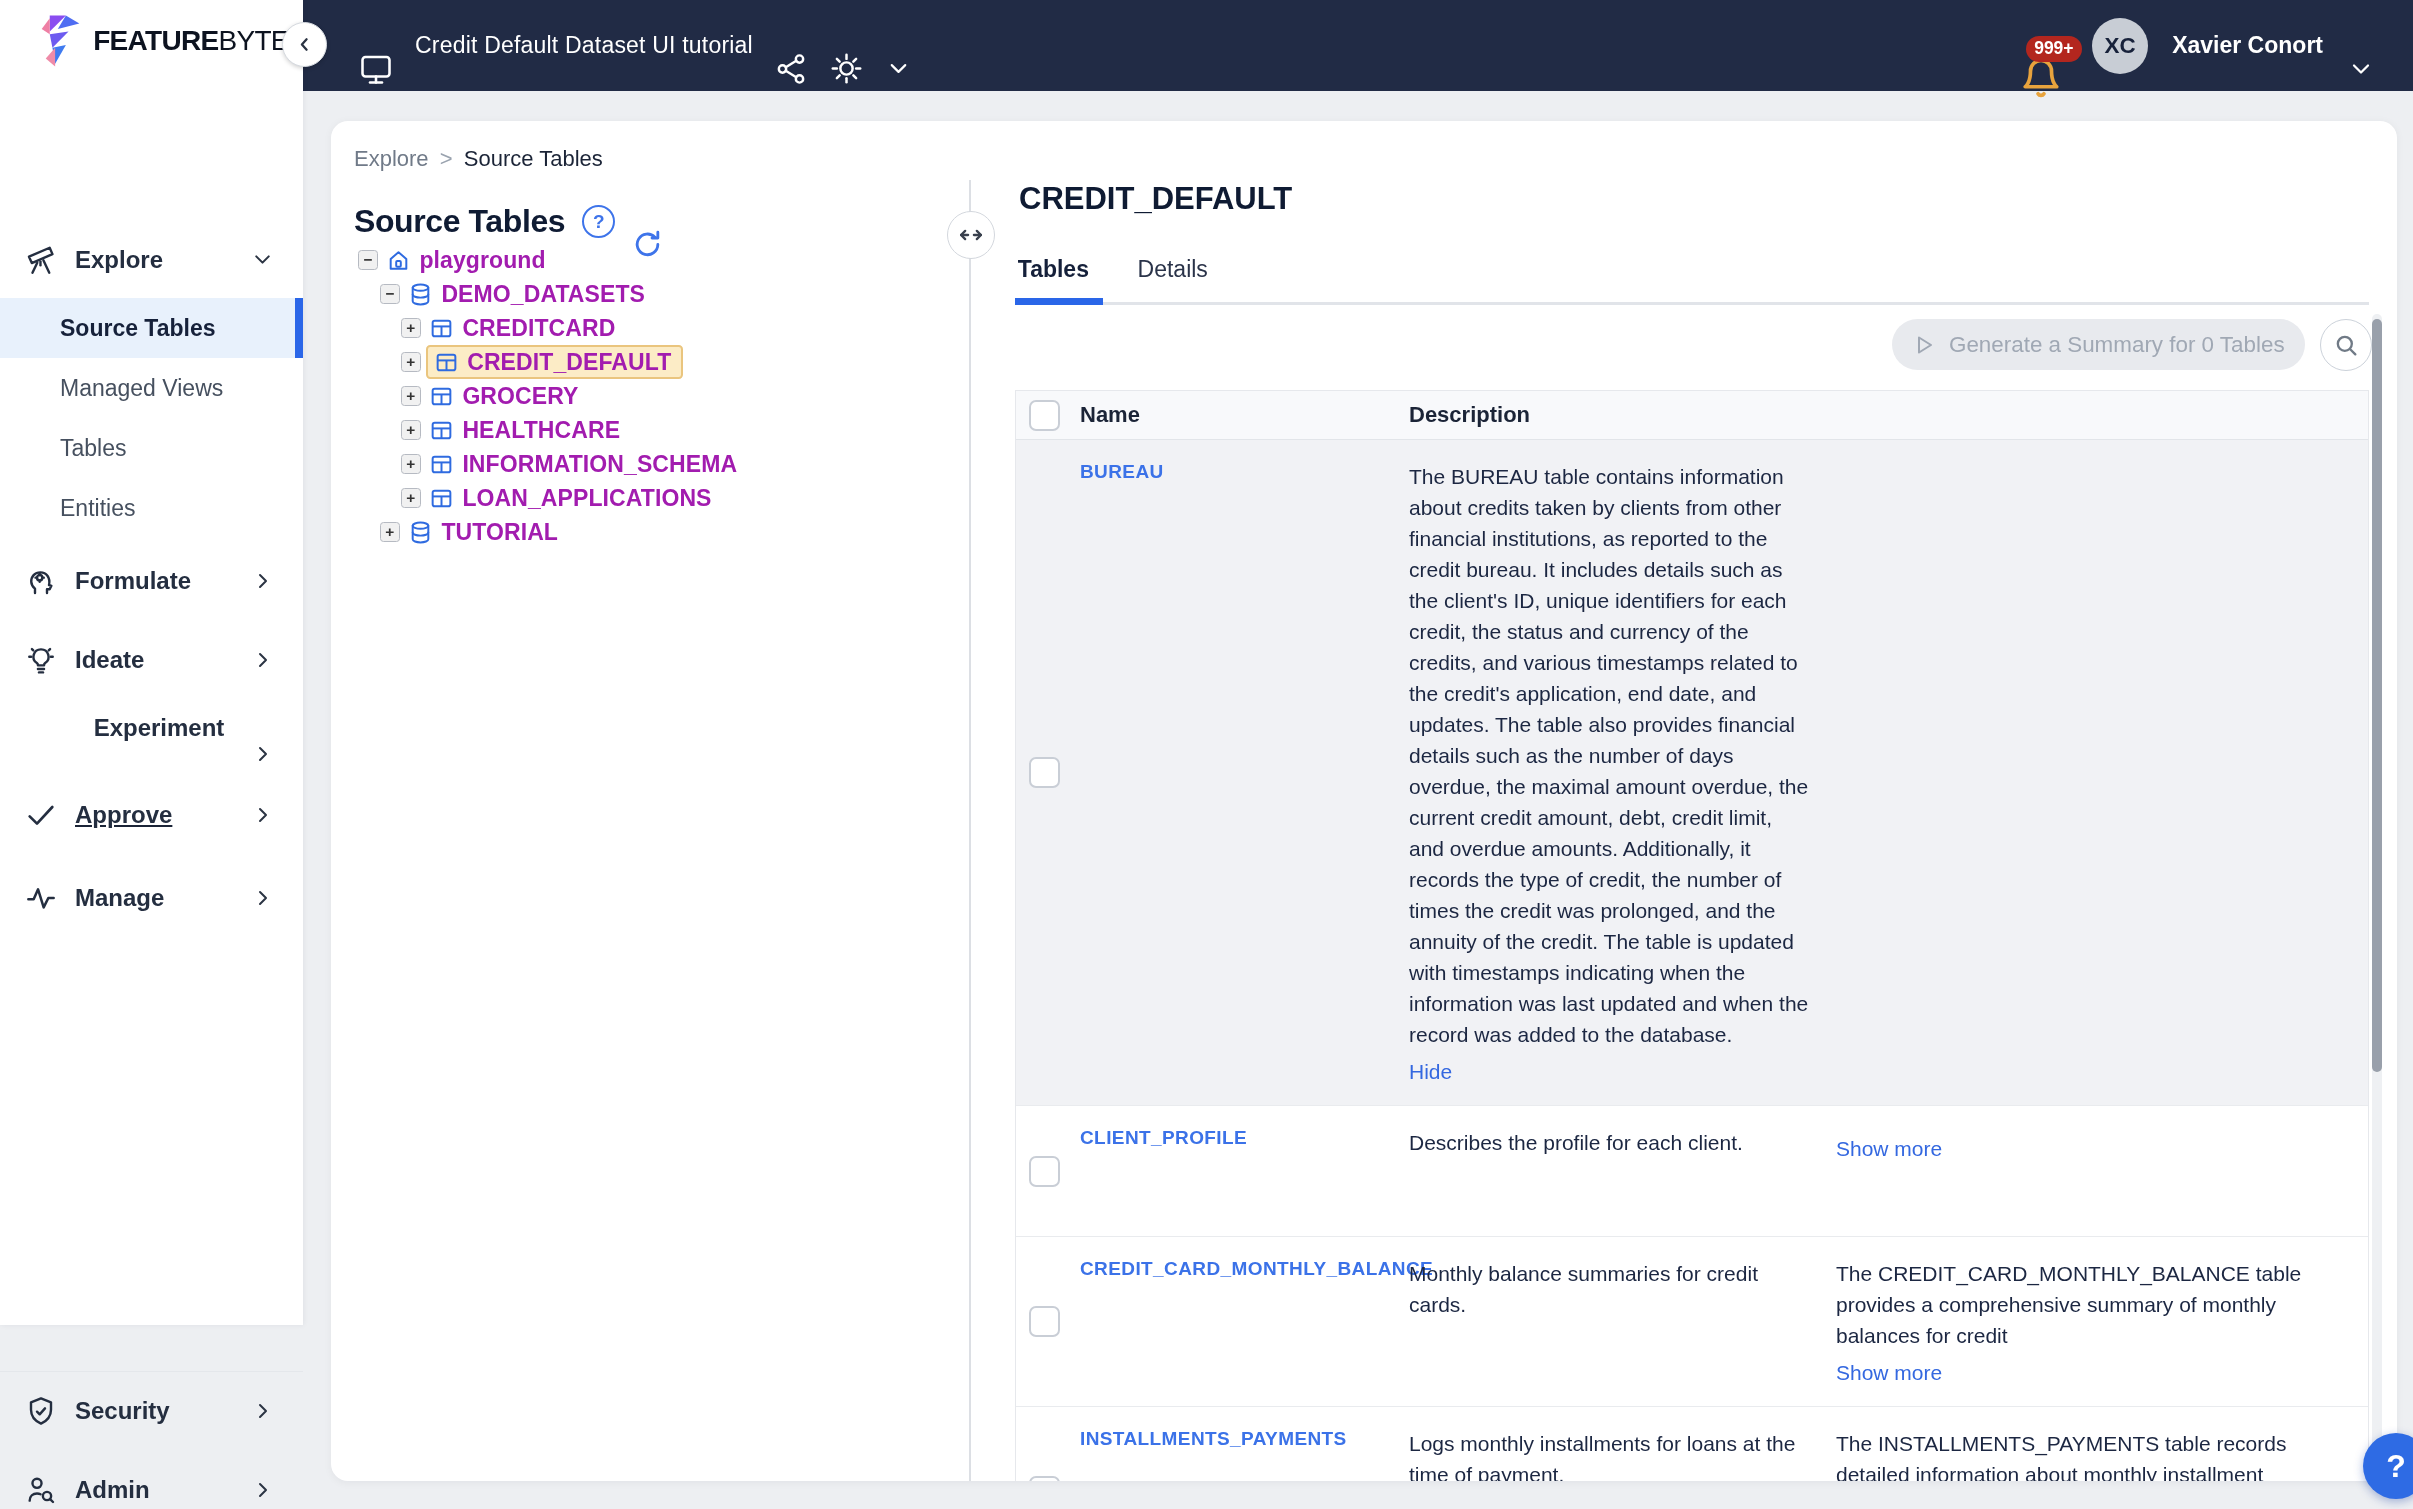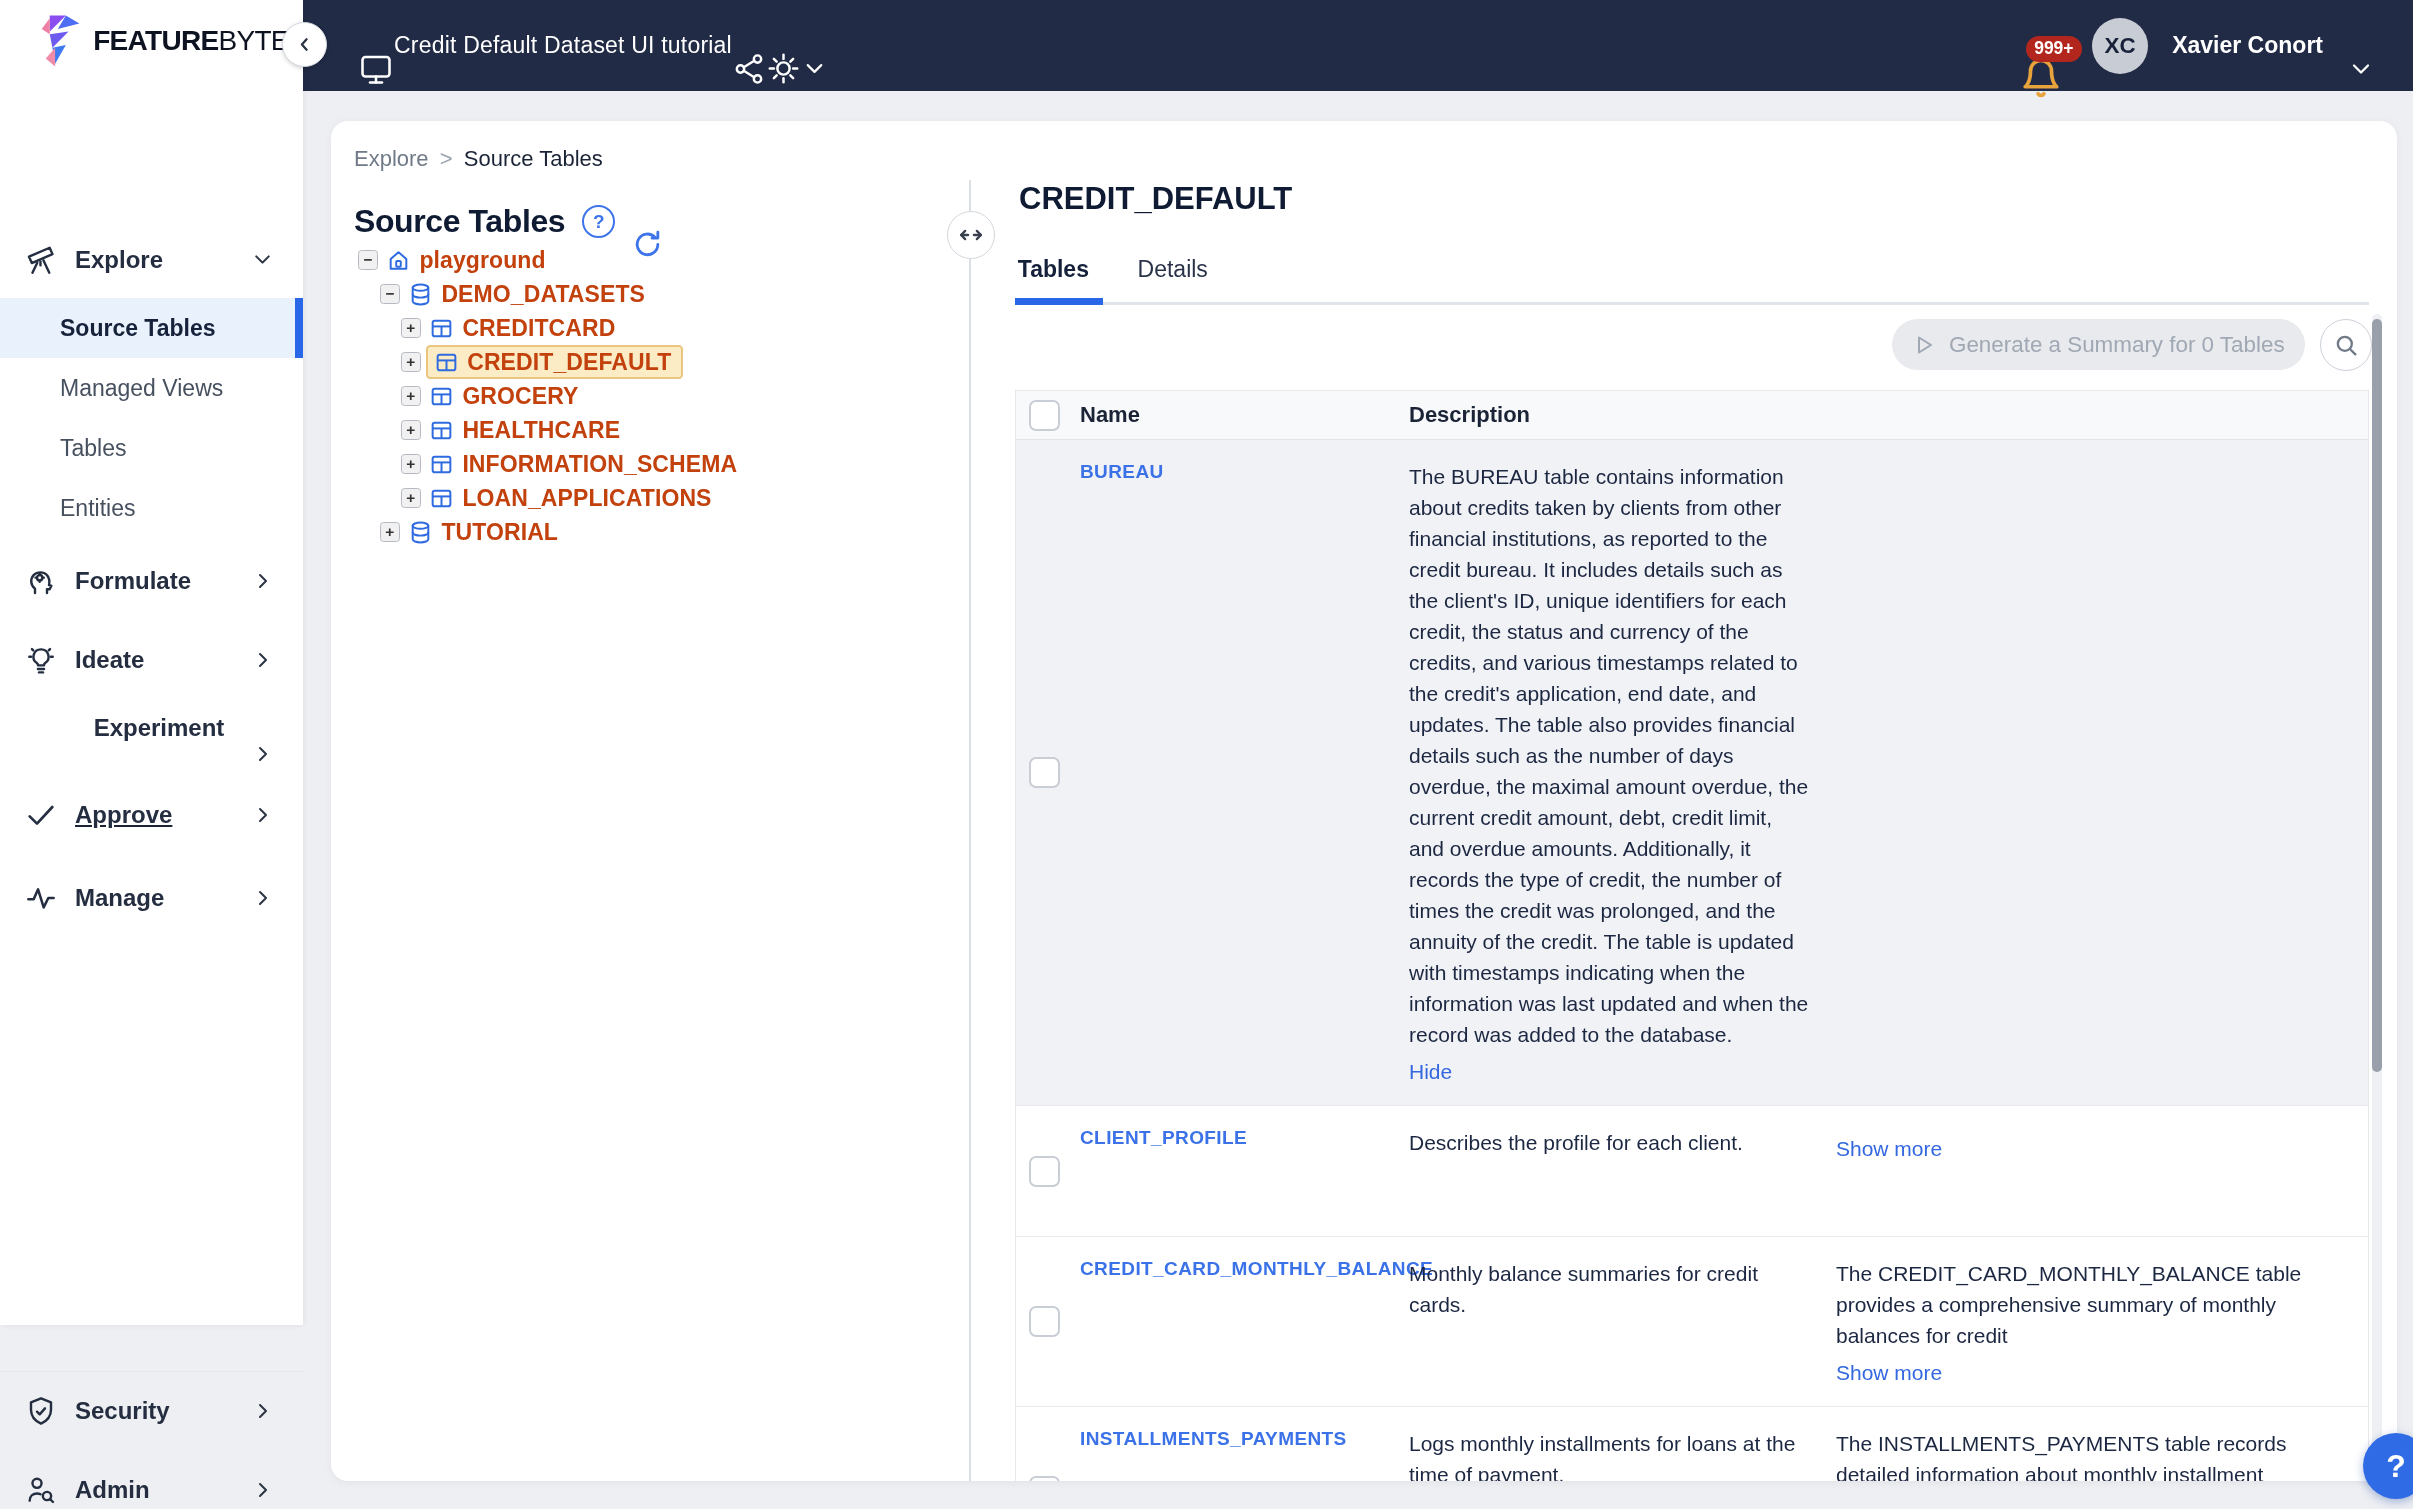--- a/index.html
+++ b/index.html
@@ -2,21 +2,21 @@
 <html style="font-size:11.2px"><head>
 <meta charset="utf-8">
 <style>
   html,body{margin:0;padding:0;width:2413px;height:1509px;overflow:hidden;
     background:#edeff2;font-family:"Liberation Sans",sans-serif;color:#1b2437;}
   .page{position:absolute;inset:0;width:2413px;height:1509px;}
 
   
   .topbar{position:absolute;left:303px;top:0;width:2111px;height:91px;background:#212b45;
     display:flex;align-items:center;color:#fff;z-index:2;}
-  .tb-left{display:flex;align-items:center;padding-left:55px;}
+  .tb-left{display:flex;align-items:center;gap:21px;padding-left:55px;}
   .tb-title{font-size:23px;font-weight:500;letter-spacing:0.2px;}
   .tb-right{margin-left:auto;display:flex;align-items:center;gap:24px;padding-right:39px;}
   .bell-wrap{position:relative;width:55px;height:63px;}
   .badge{position:absolute;left:12.6px;top:-1.4px;background:#b3261e;color:#fff;font-size:17.5px;
     font-weight:700;border-radius:15.4px;padding:2.8px 8.4px;z-index:1;}
   .avatar{width:56px;height:56px;border-radius:50%;background:#c8cdd5;color:#17213a;
     display:flex;align-items:center;justify-content:center;font-size:22.4px;font-weight:700;}
   .user-name{font-size:23px;font-weight:600;}
   .icon-btn{display:flex;align-items:center;justify-content:center;cursor:pointer;margin-top:46px;}
 
@@ -55,21 +55,21 @@
     font-size:19px;font-weight:700;display:flex;align-items:center;justify-content:center;cursor:pointer;}
 
   
   .tree{position:absolute;left:27px;top:122px;width:589px;}
   .titem{height:34px;display:flex;align-items:center;cursor:pointer;}
   .titem.lv1{padding-left:22px;} .titem.lv2{padding-left:43px;}
   .tbox{width:19.6px;height:19.6px;min-width:19.6px;border:1.4px solid #b6bac2;background:#f1f1f1;
     border-radius:3.5px;display:inline-flex;align-items:center;justify-content:center;
     font-size:15.4px;font-weight:700;color:#333;line-height:1;box-sizing:border-box;}
   .ticon{margin-left:8.4px;}
-  .tlabel{margin-left:8.4px;font-size:23px;font-weight:600;color:#c2410c;letter-spacing:0.1px;white-space:nowrap;}
+  .tlabel{margin-left:8.4px;font-size:23px;font-weight:600;color:#a21caf;letter-spacing:0.1px;white-space:nowrap;}
   .thl{display:inline-flex;align-items:center;background:#fcecc6;border:2.1px solid #eac57e;
     border-radius:4.2px;padding:1.4px 9.8px 1.4px 5.6px;margin-left:5.6px;}
   .thl .ticon{margin-left:0;}
 
   
   .split-line{position:absolute;left:638px;top:59px;width:2.1px;height:1301px;background:#dcdfe4;}
   .split-handle{position:absolute;left:616px;top:90px;width:46px;height:46px;border-radius:50%;
     background:#fff;border:1.4px solid #d3d7dd;display:flex;align-items:center;justify-content:center;
     cursor:col-resize;z-index:2;}
 

